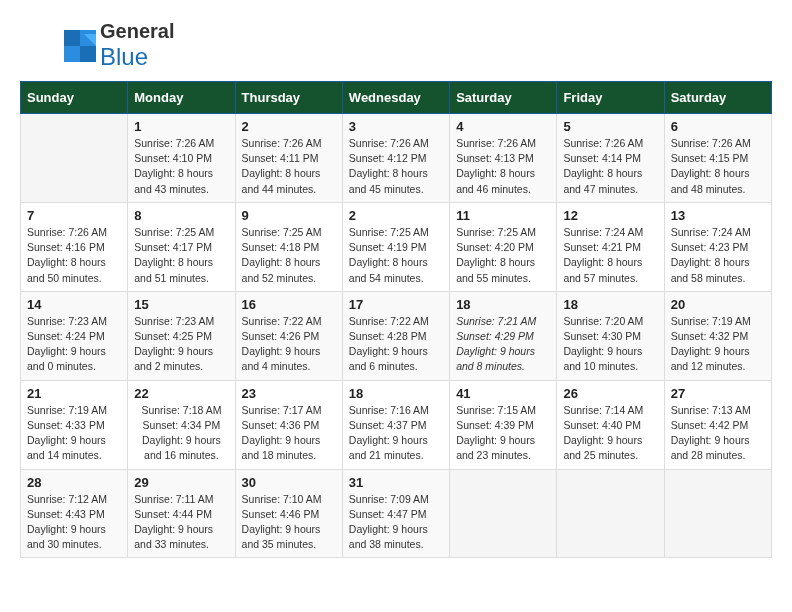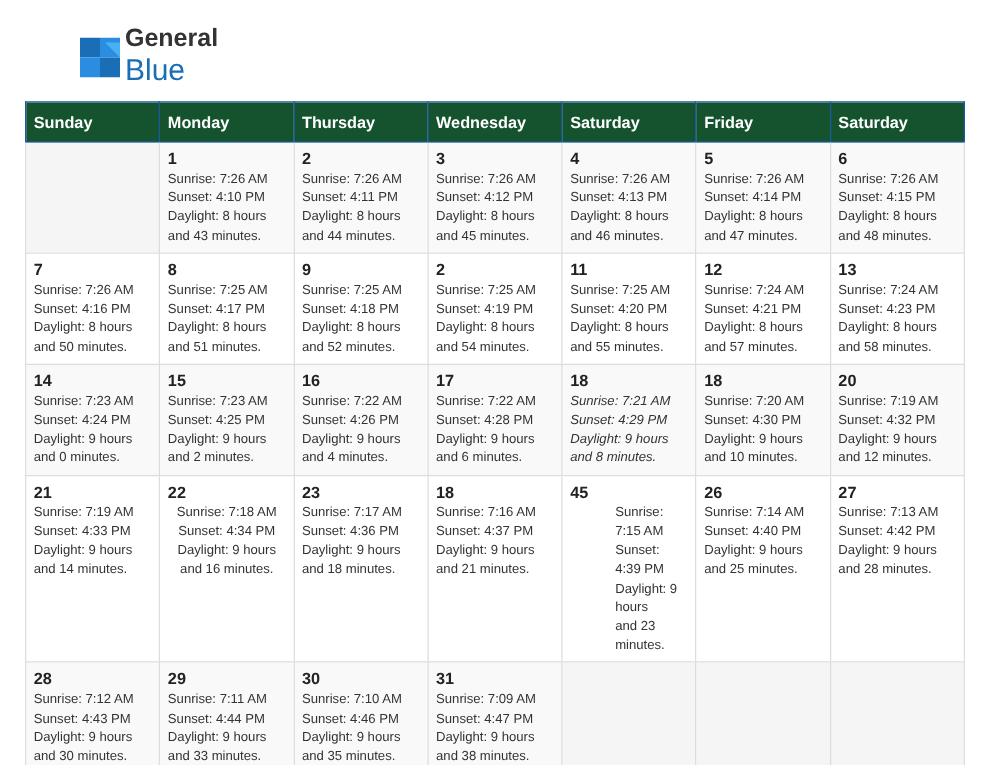--- a/index.html
+++ b/index.html
@@ -283,22 +283,22 @@
 and 18 minutes.</div>
         </td>
         <td>
           <div class="day-number">18</div>
           <div class="day-info" style="white-space: pre-line;">Sunrise: 7:16 AM
 Sunset: 4:37 PM
 Daylight: 9 hours
 and 21 minutes.</div>
         </td>
         <td>
-          <div class="day-number">45</div>
-          <div class="day-info" style="white-space: pre-line; margin-left: 36px;">Sunrise: 7:15 AM
+          <div class="day-number">41</div>
+          <div class="day-info" style="white-space: pre-line;">Sunrise: 7:15 AM
 Sunset: 4:39 PM
 Daylight: 9 hours
 and 23 minutes.</div>
         </td>
         <td>
           <div class="day-number">26</div>
           <div class="day-info" style="white-space: pre-line;">Sunrise: 7:14 AM
 Sunset: 4:40 PM
 Daylight: 9 hours
 and 25 minutes.</div>

